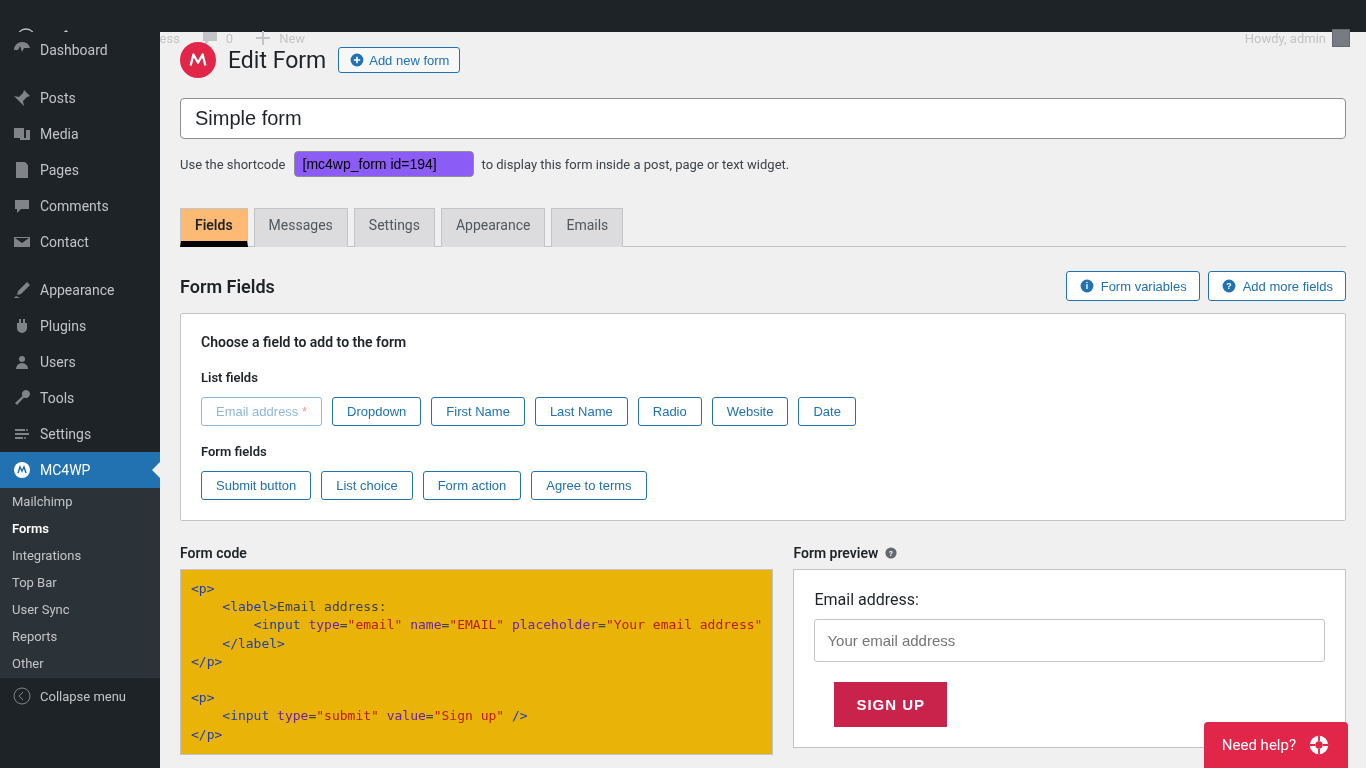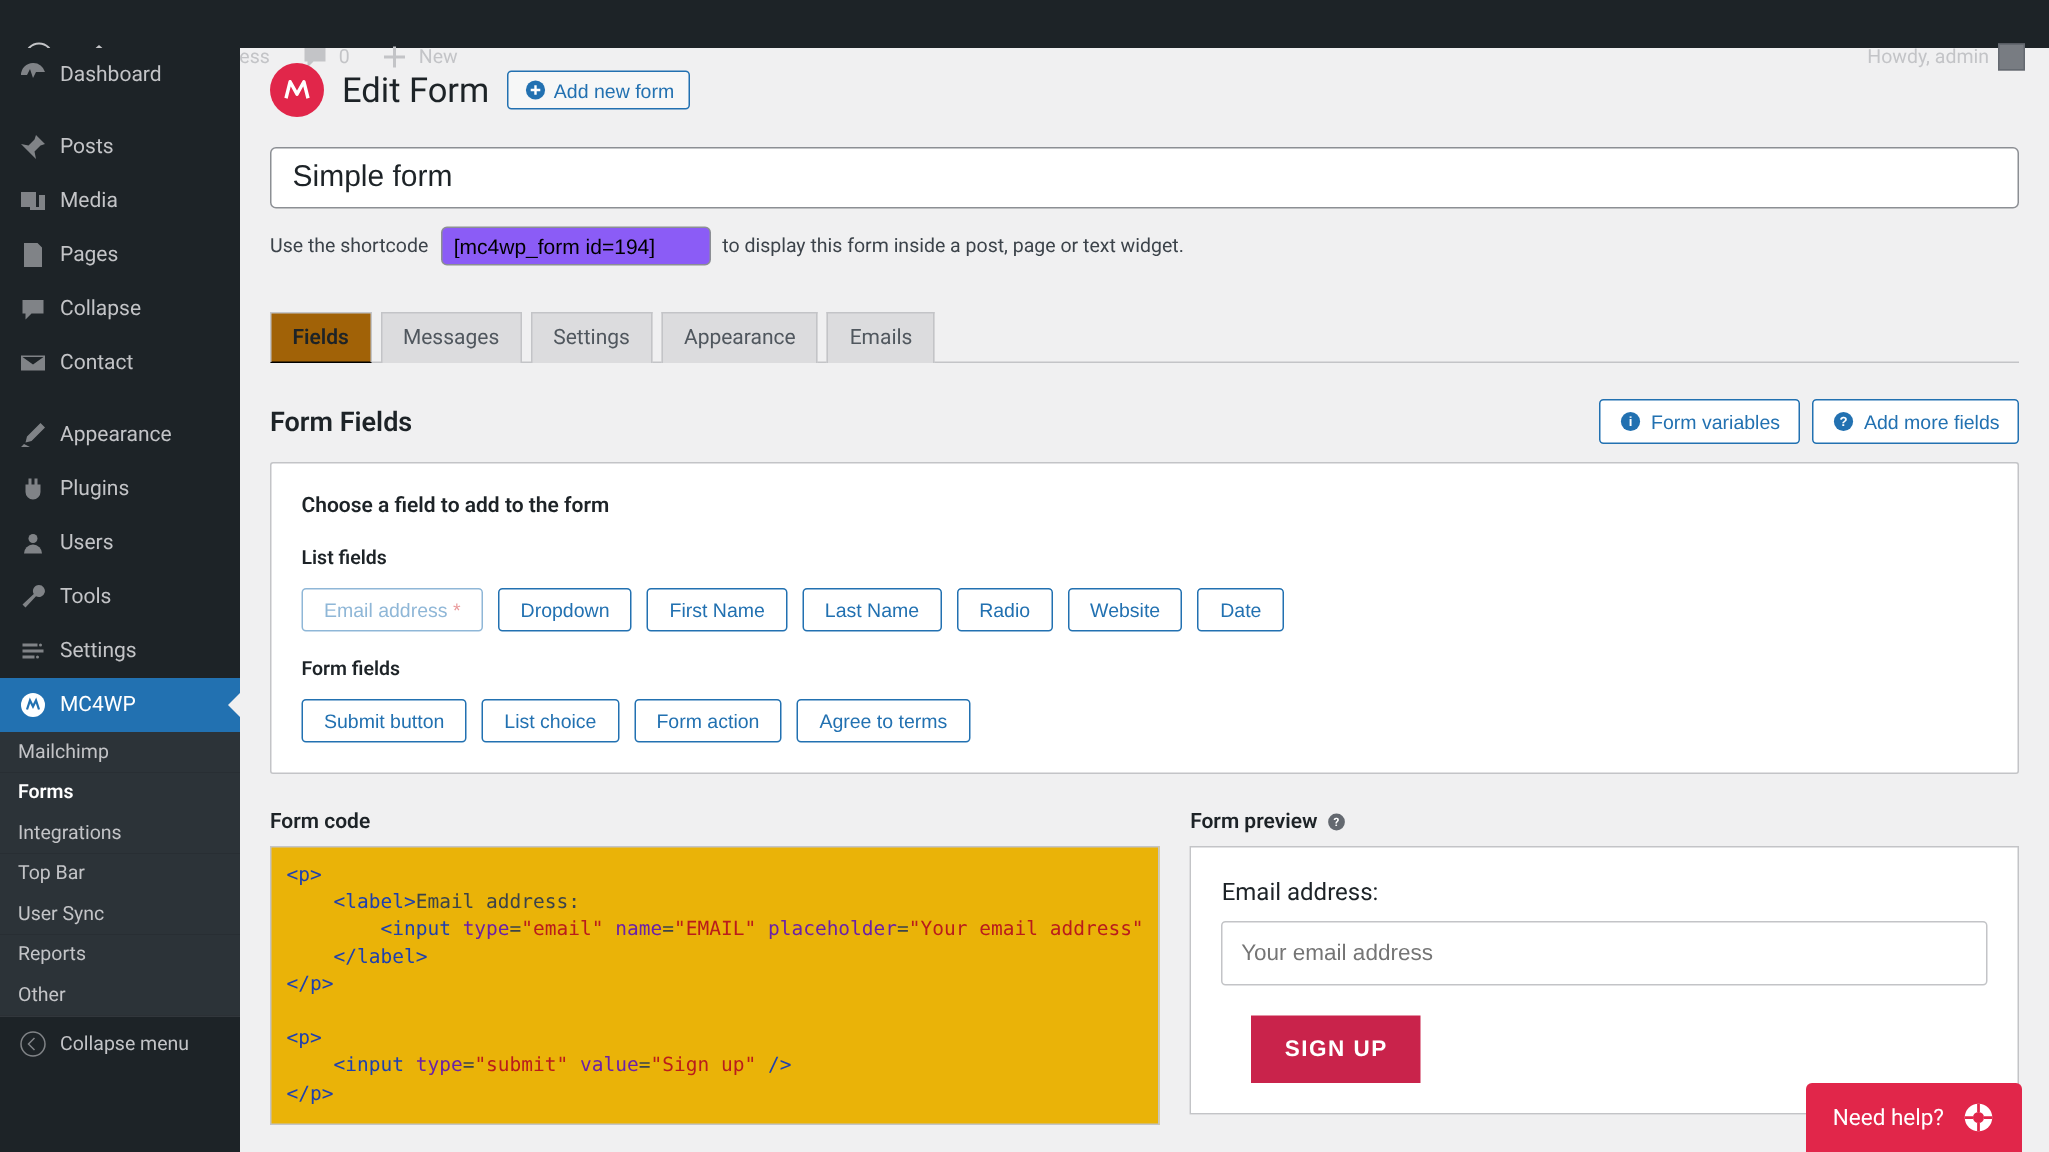--- a/index.html
+++ b/index.html
@@ -32,21 +32,21 @@
 .page-title { font-size: 23px; font-weight: 400; color: #1d2327; }
 .add-new-btn { display: inline-flex; align-items: center; gap: 4px; border: 1px solid #2271b1; color: #2271b1; background: #f6f7f7; padding: 4px 10px; border-radius: 3px; font-size: 13px; cursor: pointer; }
 .plus-circle { width: 16px; height: 16px; fill: #2271b1; }
 
 .title-input { width: 100%; padding: 8px 14px; font-size: 20px; border: 1px solid #8c8f94; border-radius: 4px; background: #fff; color: #1d2327; }
 .shortcode-row { display: flex; align-items: center; gap: 8px; margin-top: 12px; font-size: 13px; color: #3c434a; }
 .shortcode-input { padding: 4px 8px; border: 1px solid #8c8f94; border-radius: 4px; background: #8b5cf6; font-size: 14px; width: 180px; }
 
 .tabs { display: flex; gap: 6px; margin-top: 30px; border-bottom: 1px solid #c3c4c7; }
 .tab { padding: 8px 14px; background: #dcdcde; border: 1px solid #c3c4c7; border-bottom: none; cursor: pointer; font-size: 14px; color: #50575e; border-radius: 0; position: relative; top: 1px; }
-.tab.active { background: #a16207; border-bottom: 1px solid #000000; font-weight: 600; color: #1d2327; }
+.tab.active { background: #fdba74; border-bottom: 6px solid #000000; font-weight: 600; color: #1d2327; }
 
 .section-header-row { display: flex; justify-content: space-between; align-items: center; margin-top: 24px; }
 .section-title { font-size: 18px; font-weight: 600; color: #1d2327; }
 .header-buttons { display: flex; gap: 8px; }
 .outline-btn { display: inline-flex; align-items: center; gap: 6px; border: 1px solid #2271b1; color: #2271b1; background: #fff; padding: 6px 12px; border-radius: 3px; font-size: 13px; cursor: pointer; }
 .info-icon, .help-icon { width: 16px; height: 16px; fill: #2271b1; }
 
 .card { background: #fff; border: 1px solid #c3c4c7; border-radius: 2px; padding: 20px; margin-top: 12px; }
 .card-heading { font-size: 14px; font-weight: 600; color: #1d2327; margin-bottom: 20px; }
 .field-group-label { font-size: 13px; font-weight: 600; color: #1d2327; margin-bottom: 12px; margin-top: 12px; }
@@ -145,21 +145,21 @@
           </svg>
         </span>
       <span>Pages</span>
     </div>
     <div class="sidebar-item">
       <span class="sidebar-icon">
           <svg viewBox="0 0 20 20">
             <path d="M3 4h14v9H9l-4 4v-4H3z"></path>
           </svg>
         </span>
-      <span>Collapse</span>
+      <span>Comments</span>
     </div>
     <div class="sidebar-item">
       <span class="sidebar-icon">
           <svg viewBox="0 0 20 20">
             <path d="M2 5h16v10H2zm1 1l7 5 7-5"></path>
           </svg>
         </span>
       <span>Contact</span>
     </div>
     <div class="sidebar-separator"></div>

